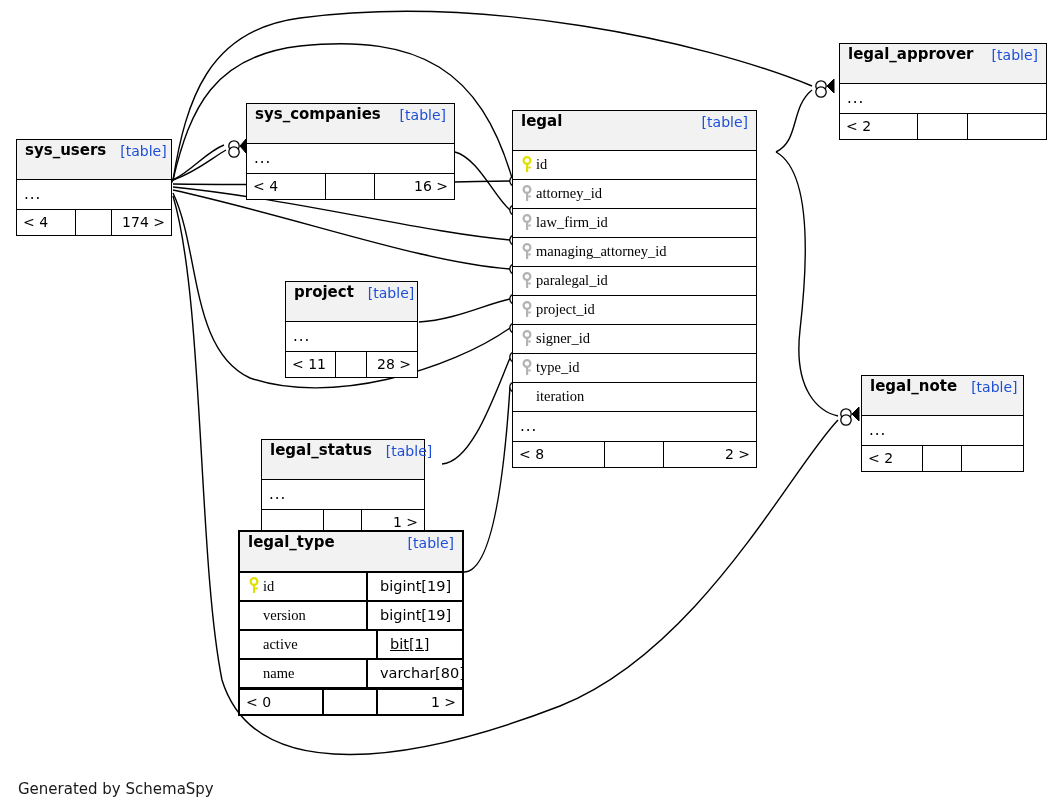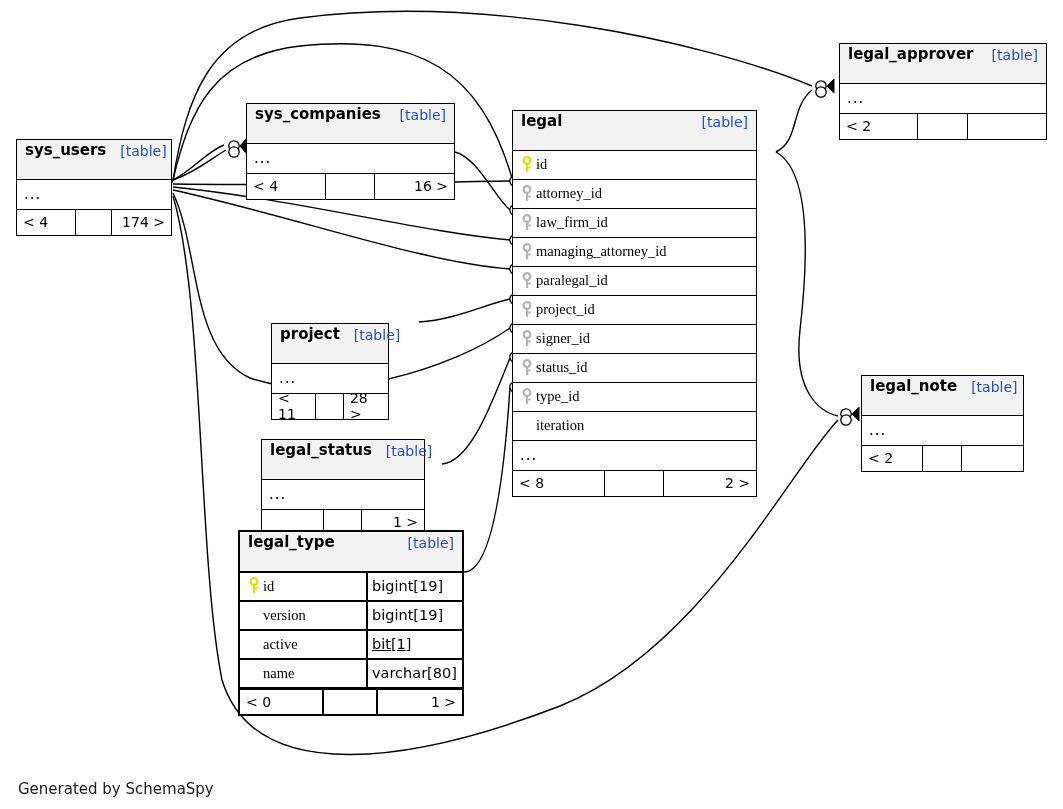--- a/index.html
+++ b/index.html
@@ -42,21 +42,21 @@
     border-bottom:1px solid #000000;
     height:29px;box-sizing:border-box;
     font-size:14.5px;color:#000;
     white-space:nowrap;
   }
   .tbl.thick .row{border-bottom-width:2px;}
   .row:last-child{border-bottom:none;}
   .row .colname{display:flex;align-items:center;padding-left:8px;flex:1;min-width:0;}
   .row .colname .lbl{padding-left:3px;font-family:Liberation Serif, serif;}
   .row .coltype{
-    padding-left:4px;border-left:1px solid #000;
+    padding-left:12px;border-left:1px solid #000;
     box-sizing:border-box;height:100%;display:flex;align-items:center;
   }
   .tbl.thick .row .coltype{border-left-width:2px;}
 
   .ellip{
     height:30px;display:flex;align-items:center;padding-left:7px;
     border-bottom:1px solid #000;font-size:15px;letter-spacing:1px;color:#000;
     box-sizing:border-box;
   }
 
@@ -284,32 +284,20 @@
           <svg width="12" height="18" viewBox="0 0 12 18">
               <circle cx="6" cy="4.5" r="3.4" fill="none" stroke="#b3b3b3" stroke-width="2.2"></circle>
               <rect x="5" y="7" width="2.2" height="9" fill="#b3b3b3"></rect>
               <rect x="7.2" y="10.5" width="2.6" height="1.9" fill="#b3b3b3"></rect>
             </svg>
         </span>
         <span class="lbl">signer_id</span>
       </span>
     </div>
 
-    <div class="row">
-      <span class="colname">
-        <span class="keyico">
-          <svg width="12" height="18" viewBox="0 0 12 18">
-              <circle cx="6" cy="4.5" r="3.4" fill="none" stroke="#b3b3b3" stroke-width="2.2"></circle>
-              <rect x="5" y="7" width="2.2" height="9" fill="#b3b3b3"></rect>
-              <rect x="7.2" y="10.5" width="2.6" height="1.9" fill="#b3b3b3"></rect>
-            </svg>
-        </span>
-        <span class="lbl">status_id</span>
-      </span>
-    </div>
 
     <div class="row">
       <span class="colname">
         <span class="keyico">
           <svg width="12" height="18" viewBox="0 0 12 18">
               <circle cx="6" cy="4.5" r="3.4" fill="none" stroke="#b3b3b3" stroke-width="2.2"></circle>
               <rect x="5" y="7" width="2.2" height="9" fill="#b3b3b3"></rect>
               <rect x="7.2" y="10.5" width="2.6" height="1.9" fill="#b3b3b3"></rect>
             </svg>
         </span>
@@ -325,21 +313,21 @@
     </div>
 
     <div class="ellip">...</div>
     <div class="foot">
       <span class="cell c-left">&lt; 8</span>
       <span class="cell c-mid"></span>
       <span class="cell c-right">2 &gt;</span>
     </div>
   </div>
 
-  <div class="tbl" id="t-project" style="left:271px;top:281px;width:118px;margin-top:42px;">
+  <div class="tbl" id="t-project" style="left:285px;top:281px;width:133px;">
     <div class="hdr">
       <span class="nm">project</span>
       <span class="tag">[table]</span>
     </div>
     <div class="ellip">...</div>
     <div class="foot">
       <span class="cell c-left">&lt; 11</span>
       <span class="cell c-mid"></span>
       <span class="cell c-right">28 &gt;</span>
     </div>
@@ -397,21 +385,21 @@
         <span class="lbl">version</span>
       </span>
       <span class="coltype" style="width:96px;">bigint[19]</span>
     </div>
 
     <div class="row">
       <span class="colname">
         <span class="keyslot"></span>
         <span class="lbl">active</span>
       </span>
-      <span class="coltype" style="width:96px;text-decoration:underline;">bit[1]</span>
+      <span class="coltype" style="width:86px;text-decoration:underline;">bit[1]</span>
     </div>
 
     <div class="row">
       <span class="colname">
         <span class="keyslot"></span>
         <span class="lbl">name</span>
       </span>
       <span class="coltype" style="width:96px;">varchar[80]</span>
     </div>
 

